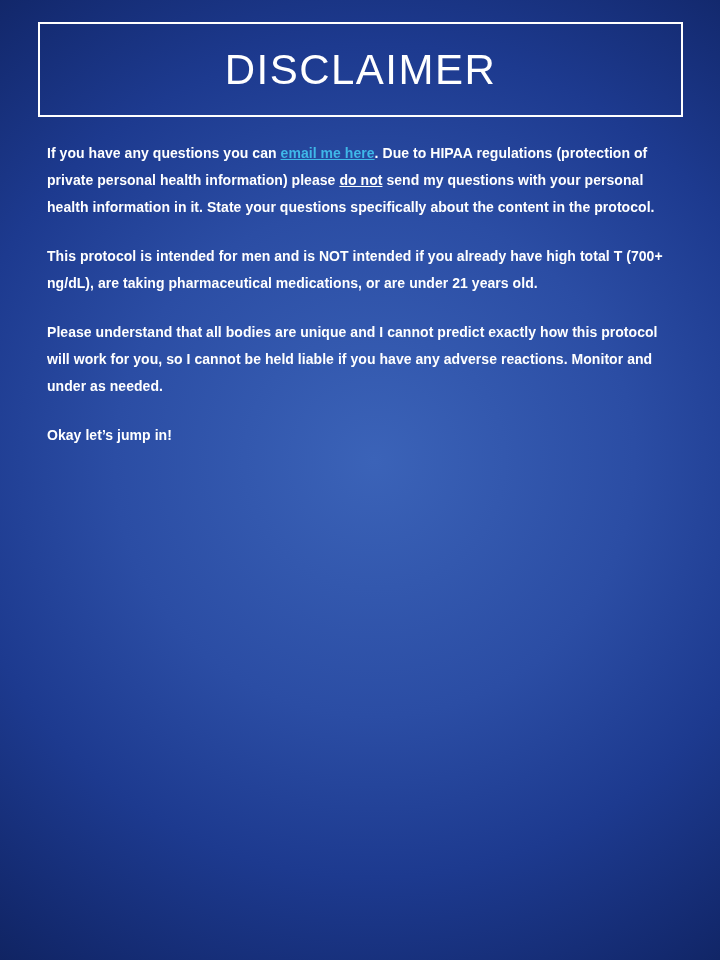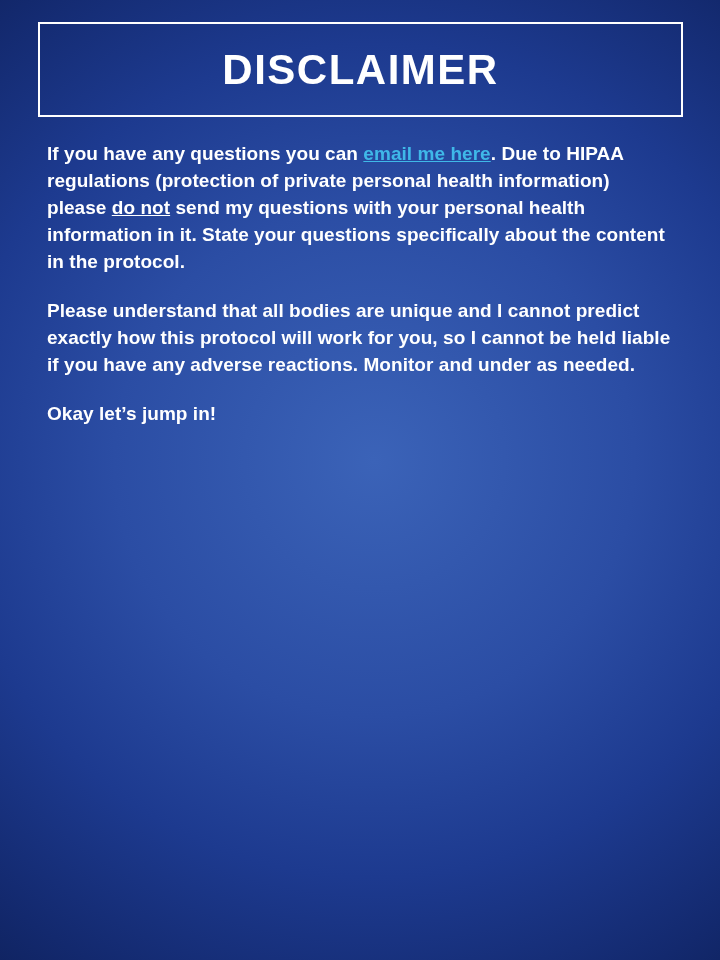--- a/index.html
+++ b/index.html
@@ -31,32 +31,32 @@
     border: 2px solid #ffffff;
     box-sizing: border-box;
     display: flex;
     align-items: center;
     justify-content: center;
   }
   .title-text {
     color: #ffffff;
     font-size: 42px;
     letter-spacing: 1.5px;
-    font-weight: 700;
+    font-weight: 400;
     line-height: 1;
   }
   .body-area {
     position: absolute;
     left: 47px;
     top: 140px;
     width: 625px;
   }
   .para {
     color: #ffffff;
-    font-size: 19px;
+    font-size: 14px;
     line-height: 27px;
     font-weight: bold;
     margin: 0 0 22px 0;
     letter-spacing: 0.05px;
   }
   .para:last-child {
     margin-bottom: 6px;
   }
   .link {
     color: #3fb8e8;
@@ -70,17 +70,18 @@
 <body>
 
 <div class="slide">
 
   <div class="title-box">
     <div class="title-text">DISCLAIMER</div>
   </div>
 
   <div class="body-area">
       <div class="para"><span>If you have any questions you can </span><a class="link" href="#">email me here</a><span>. Due to HIPAA regulations (protection of private personal health information) please </span><span class="u">do not</span><span> send my questions with your personal health information in it. State your questions specifically about the content in the protocol.</span></div>
+      <div class="para"><span>This protocol is intended for men and is NOT intended if you already have high total T (700+ ng/dL), are taking pharmaceutical medications, or are under 21 years old.</span></div>
       <div class="para"><span>Please understand that all bodies are unique and I cannot predict exactly how this protocol will work for you, so I cannot be held liable if you have any adverse reactions. Monitor and under as needed.</span></div>
       <div class="para"><span>Okay let’s jump in!</span></div>
     </div>
 
 </div>
 
 </body></html>

